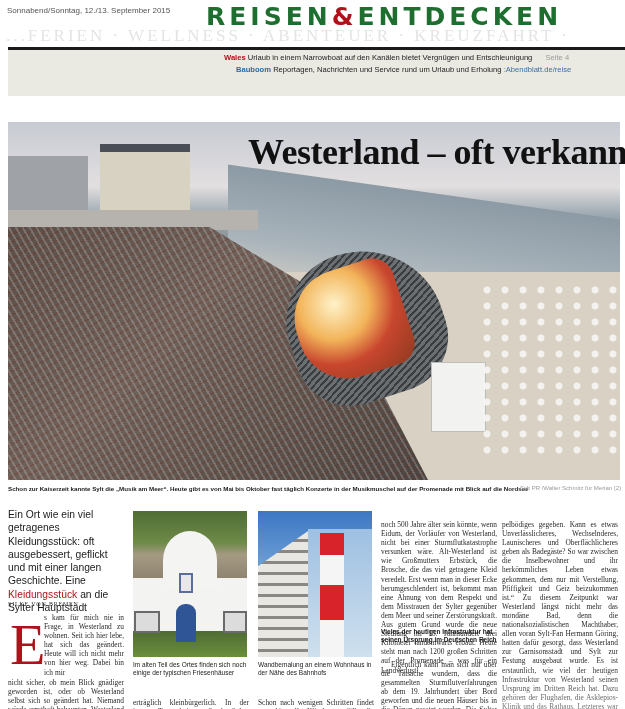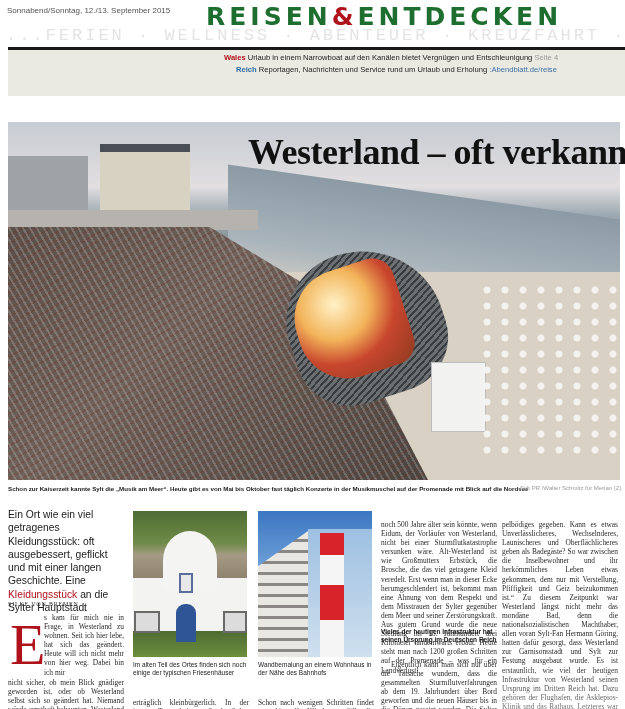--- a/index.html
+++ b/index.html
@@ -2,29 +2,29 @@
 <html><head>
 <meta charset="utf-8">
 <style>
   * { box-sizing: border-box; margin: 0; padding: 0; }
   html, body { width: 625px; height: 709px; overflow: hidden; background: #ffffff; }
   body { position: relative; font-family: "Liberation Sans", sans-serif; color: #1a1a1a; }
 
   .dateline { position: absolute; left: 7px; top: 6px; font-size: 8px; color: #555; font-family: "Liberation Sans", sans-serif; }
   .masthead { position: absolute; left: 206px; top: 2px; font-family: "DejaVu Sans", sans-serif; font-weight: bold; font-size: 25px; letter-spacing: 4px; color: #1d6e2f; }
   .masthead .amp { color: #b0121b; }
-  .subhead { position: absolute; left: 6px; top: 26px; width: 620px; white-space: nowrap; overflow: hidden; font-family: Liberation Mono, monospace; font-size: 17px; letter-spacing: 3px; color: #e4e4e4; text-align: center; }
+  .subhead { position: absolute; left: 6px; top: 26px; width: 620px; white-space: nowrap; overflow: hidden; font-family: Liberation Serif, serif; font-size: 17px; letter-spacing: 3px; color: #e4e4e4; }
   .rule { position: absolute; left: 8px; top: 47px; width: 617px; height: 3px; background: #1a1a1a; }
   .teaser-band { position: absolute; left: 8px; top: 50px; width: 617px; height: 46px; background: #ebeae2; }
   .teaser-line { position: absolute; font-size: 7.6px; white-space: nowrap; color: #222; }
   .teaser-line.l1 { left: 224px; top: 53px; }
   .teaser-line.l2 { left: 236px; top: 65px; }
   .kw-red { color: #b0121b; font-weight: bold; }
   .kw-blue { color: #2b6aa6; font-weight: bold; }
-  .page-ref { color: #9a9a9a; }
+  .page-ref { color: #9a9a9a; margin-left: 11px; }
   .web-link { color: #3b6ea5; }
 
   .hero { position: absolute; left: 8px; top: 122px; width: 612px; height: 358px; overflow: hidden;
     background: linear-gradient(180deg, #c7cbd3 0%, #e2dfe0 18%, #9ca8b1 26%, #8b949a 33%, #d8d1c6 40%, #cfc5b6 100%); }
   .hero .sea { position: absolute; left: 220px; top: 70px; width: 392px; height: 120px;
     background: linear-gradient(180deg, #8c9aa5 0%, #a9b4bb 60%, #d6d0c5 100%); transform: skewY(8deg); }
   .hero .beach { position: absolute; left: 230px; top: 150px; width: 382px; height: 208px; background: #d9d1c3; }
   .hero .hotel { position: absolute; left: 92px; top: 22px; width: 90px; height: 70px; background: #d8d2c2; border-top: 8px solid #4a4f57; }
   .hero .bldg-left { position: absolute; left: 0; top: 34px; width: 80px; height: 58px; background: #9fa3a7; }
   .hero .promenade { position: absolute; left: 0; top: 88px; width: 250px; height: 20px; background: #b6b2ad; }
@@ -93,21 +93,21 @@
 <div class="subhead">...FERIEN · WELLNESS · ABENTEUER · KREUZFAHRT ·</div>
 <div class="rule"></div>
 
 <div class="teaser-band"></div>
 <div class="teaser-line l1">
   <span class="kw-red">Wales</span>
   <span>Urlaub in einem Narrowboat auf den Kanälen bietet Vergnügen und Entschleunigung</span>
   <span class="page-ref">Seite 4</span>
 </div>
 <div class="teaser-line l2">
-  <span class="kw-blue">Reich</span>
+  <span class="kw-blue">Bauboom</span>
   <span>Reportagen, Nachrichten und Service rund um Urlaub und Erholung</span>
   <span class="web-link">:<span>Abendblatt.de/reise</span></span>
 </div>
 
 <div class="hero">
   <div class="sea"></div>
   <div class="beach"></div>
   <div class="bldg-left"></div>
   <div class="hotel"></div>
   <div class="promenade"></div>

